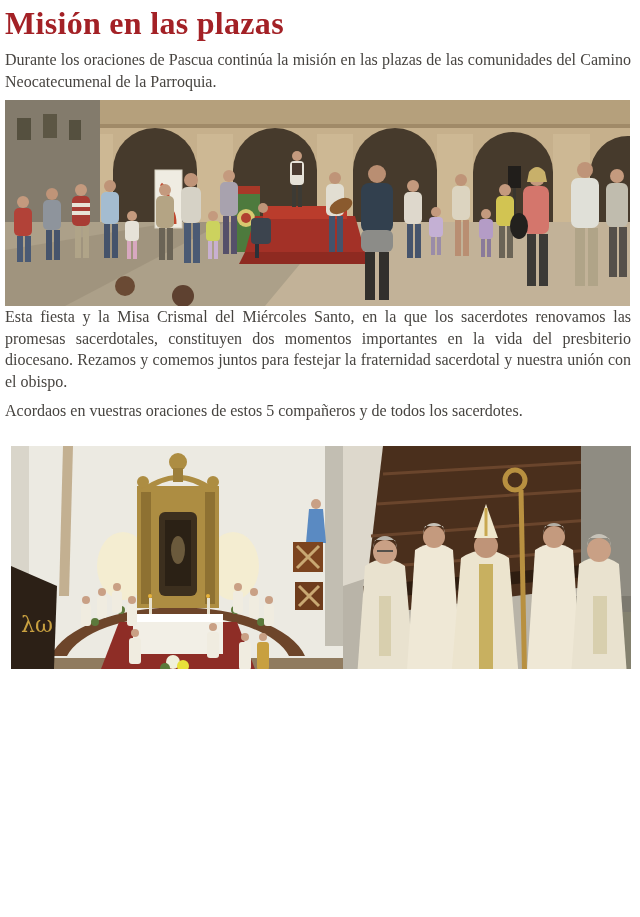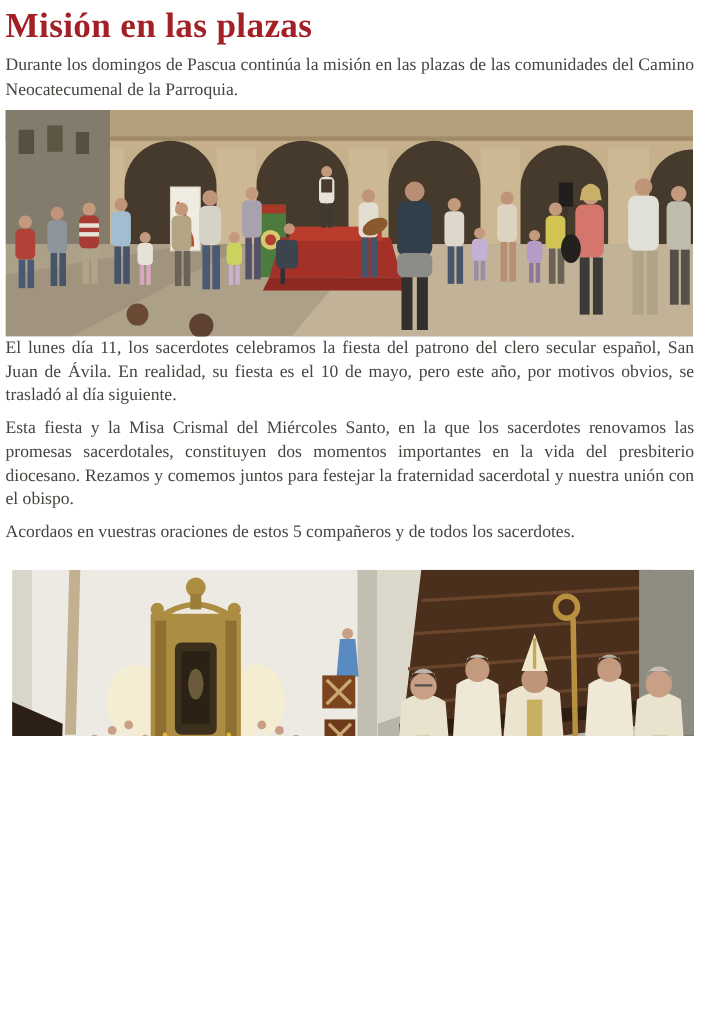--- a/index.html
+++ b/index.html
@@ -25,21 +25,21 @@
   .photo-left{width:332px;height:270px;}
   .photo-right{width:288px;height:270px;}
   svg{display:block;}
 </style>
 </head>
 <body>
 
 <div class="page">
 
   <h1 class="h-first">Misión en las plazas</h1>
-  <p>Durante los domingos de Pascua continúa la misión en las plazas de las comunidades del Camino Neocatecumenal de la Parroquia.</p>
+  <p>Durante los oraciones de Pascua continúa la misión en las plazas de las comunidades del Camino Neocatecumenal de la Parroquia.</p>
 
   <figure class="photo-top" role="img" aria-label="Grupo de personas reunidas en círculo en una plaza con soportales de piedra; en el centro una tarima roja con banderola y un guitarrista">
     <svg width="625" height="206" viewBox="0 0 625 206">
 
       <rect x="0" y="0" width="625" height="128" fill="#c6b08c"></rect>
       <rect x="0" y="0" width="625" height="26" fill="#b5a07c"></rect>
       <rect x="0" y="24" width="625" height="4" fill="#a08a68"></rect>
 
       <rect x="0" y="0" width="95" height="122" fill="#837b6c"></rect>
       <rect x="12" y="18" width="14" height="22" fill="#55503f"></rect>
@@ -216,21 +216,20 @@
             <rect x="604" y="127" width="8" height="50" fill="#55504a"></rect>
             <rect x="614" y="127" width="8" height="50" fill="#55504a"></rect>
           </g>
       </g>
 
       <circle cx="120" cy="186" r="10" fill="#6a4a34"></circle>
       <circle cx="178" cy="196" r="11" fill="#5e4130"></circle>
     </svg>
   </figure>
 
-  <p>El lunes día 11, los sacerdotes celebramos la fiesta del patrono del clero secular español, San Juan de Ávila. En realidad, su fiesta es el 10 de mayo, pero este año, por motivos obvios, se trasladó al día siguiente.</p>
   <p>Esta fiesta y la Misa Crismal del Miércoles Santo, en la que los sacerdotes renovamos las promesas sacerdotales, constituyen dos momentos importantes en la vida del presbiterio diocesano. Rezamos y comemos juntos para festejar la fraternidad sacerdotal y nuestra unión con el obispo.</p>
   <p class="last">Acordaos en vuestras oraciones de estos 5 compañeros y de todos los sacerdotes.</p>
 
   <div class="photo-row">
 
     <figure class="photo-left" role="img" aria-label="Interior de la iglesia visto desde el coro: retablo dorado, altar con flores, alfombra roja y sacerdotes concelebrando">
       <svg width="332" height="270" viewBox="0 0 332 270">
         <rect x="0" y="0" width="332" height="270" fill="#eceae2"></rect>
 
         <rect x="0" y="0" width="18" height="270" fill="#d9d5ca"></rect>

